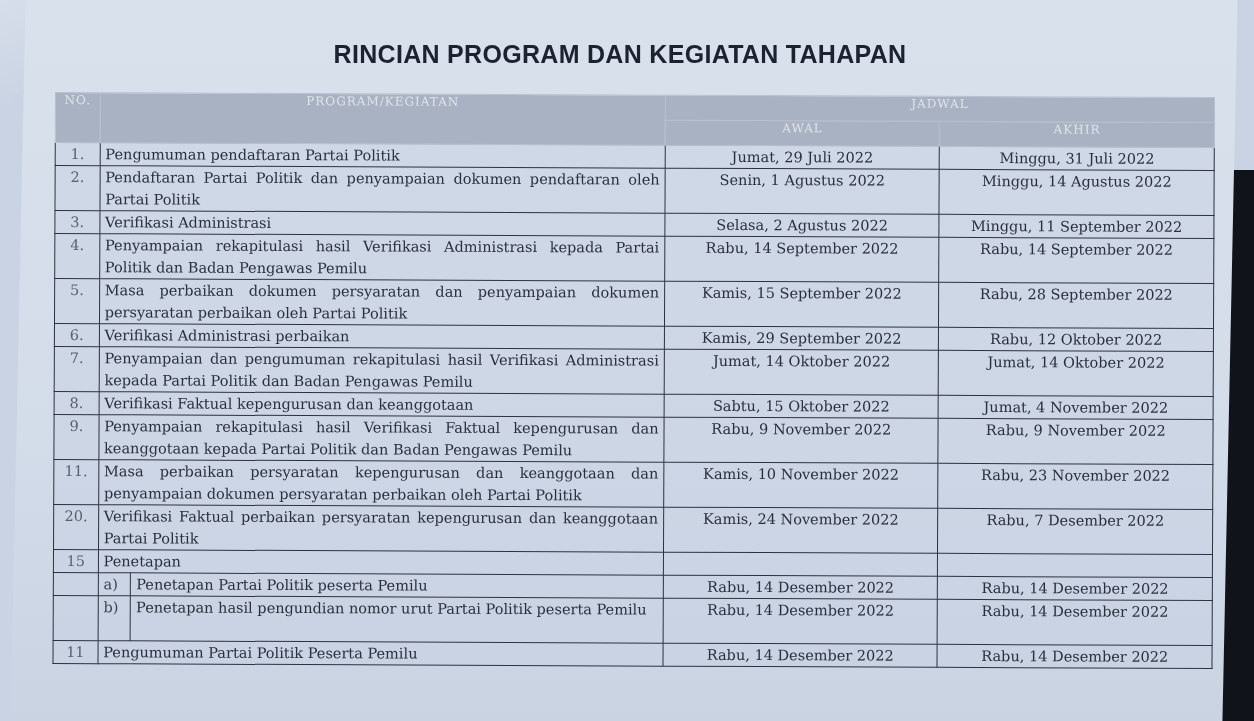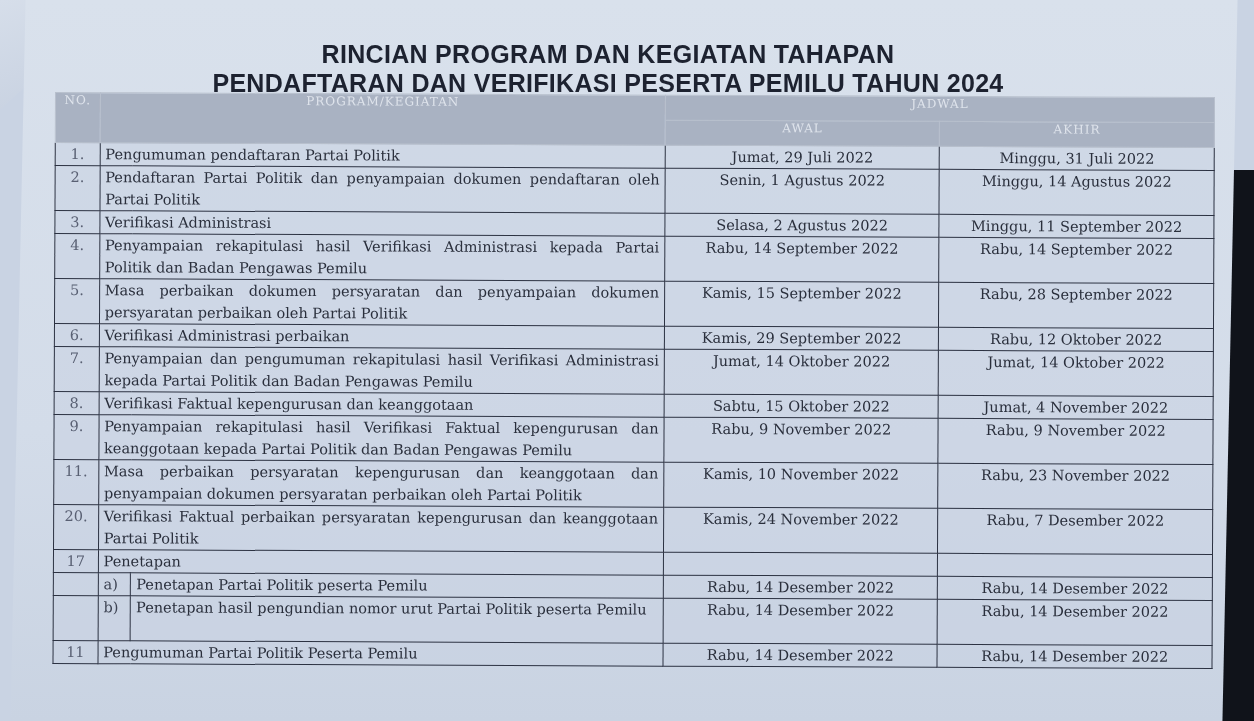--- a/index.html
+++ b/index.html
@@ -21,21 +21,21 @@
     position:absolute; right:35px; top:0; width:60px; height:175px;
     background:linear-gradient(90deg,#dfe6f0,#eef2f8 70%,#d9e0ec);
     border-right:1px solid #bfc9d8;
   }
   .paper {
     position:absolute; left:18px; top:0; width:1212px; height:721px;
     background:linear-gradient(180deg,#d9e1ec 0%,#d3dce9 60%,#c9d3e2 100%);
     transform:skewX(-1.2deg);
   }
   .title {
-    position:absolute; left:108px; top:40px; width:1000px;
+    position:absolute; left:120px; top:40px; width:1000px;
     text-align:center;
     font-family:"Liberation Sans", sans-serif; font-weight:bold;
     color:#1d2230; font-size:25px; line-height:29px; letter-spacing:0.3px;
   }
   .table-wrap {
     position:absolute; left:55px; top:92px; width:1165px;
     transform:rotate(0.25deg); transform-origin:left top;
   }
   table {
     border-collapse:collapse; width:1160px;
@@ -57,21 +57,20 @@
 </head>
 <body>
 
 <div class="bg-top-left"></div>
 <div class="paper-flap"></div>
 <div class="dark-right"></div>
 <div class="paper"></div>
 
 <div class="title">
   <div>RINCIAN PROGRAM DAN KEGIATAN TAHAPAN</div>
-  <div>PENDAFTARAN DAN VERIFIKASI PESERTA PEMILU TAHUN 2024</div>
 </div>
 
 <div class="table-wrap">
   <table>
     <thead>
       <tr>
         <th rowspan="2" colspan="1" style="width:34px">NO.</th>
         <th rowspan="2" colspan="2">PROGRAM/KEGIATAN</th>
         <th colspan="2">JADWAL</th>
       </tr>
@@ -141,21 +140,21 @@
         <td class="date">Kamis, 10 November 2022</td>
         <td class="date">Rabu, 23 November 2022</td>
       </tr>
       <tr class="tall">
         <td class="no">20.</td>
         <td class="prog" colspan="2">Verifikasi Faktual perbaikan persyaratan kepengurusan dan keanggotaan Partai Politik</td>
         <td class="date">Kamis, 24 November 2022</td>
         <td class="date">Rabu, 7 Desember 2022</td>
       </tr>
       <tr>
-        <td class="no">17</td>
+        <td class="no">15</td>
         <td class="prog" colspan="2">Penetapan</td>
         <td class="date"></td>
         <td class="date"></td>
       </tr>
       <tr>
         <td class="no"></td>
         <td class="sub">a)</td>
         <td class="prog">Penetapan Partai Politik peserta Pemilu</td>
         <td class="date">Rabu, 14 Desember 2022</td>
         <td class="date">Rabu, 14 Desember 2022</td>

